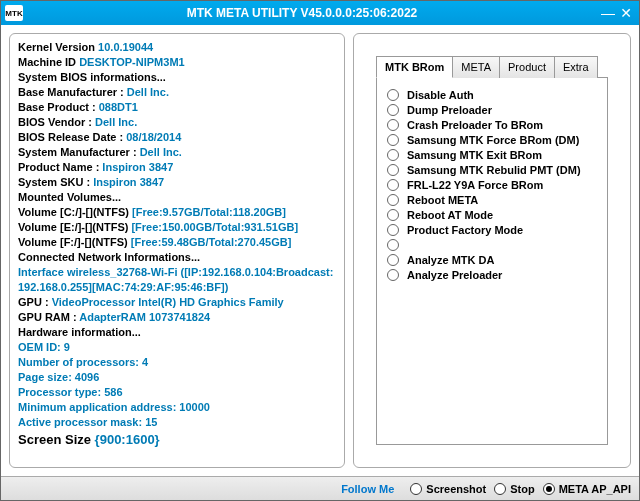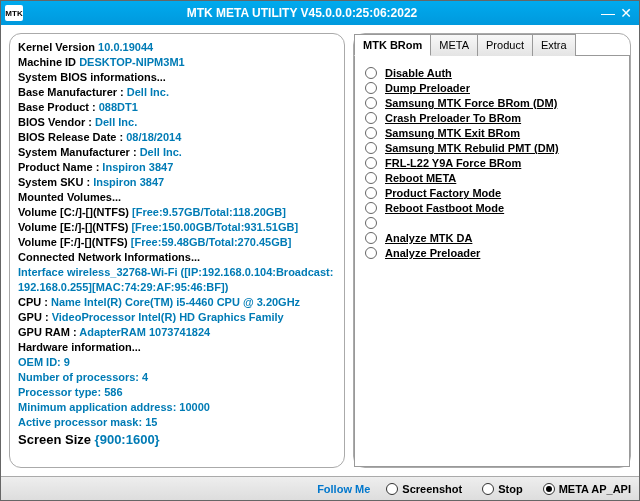--- a/index.html
+++ b/index.html
@@ -38,38 +38,38 @@
     color:#fff; font-size:14px; cursor:pointer;
   }
   .content {
     display: flex;
     padding: 8px;
     gap: 8px;
     height: calc(100% - 24px - 24px);
   }
   .panel {
     border: 1px solid #aaa;
-    border-radius: 12px;
+    border-radius: 6px;
     background: #fff;
     position: relative;
   }
   .left {
     width: 336px;
     padding: 6px 8px 6px 8px;
     overflow-y: auto;
     font-size: 11px;
     line-height: 15px;
   }
   .left .row { white-space: nowrap; }
   .left .lbl { color:#000; font-weight:bold; }
   .left .val { color:#007bb5; font-weight:bold; }
   .left .screen { color:#000; font-weight:bold; font-size:13px; margin-top:2px;}
   .right {
     flex: 1;
-    padding: 0;
+    padding: 22px;
     display:flex;
     flex-direction:column;
   }
   .tabs { display:flex; }
   .tab {
     padding: 4px 8px;
     border: 1px solid #999;
     background: linear-gradient(#f8f8f8,#e4e4e4);
     font-size: 11px;
     cursor:pointer;
@@ -90,21 +90,20 @@
     margin-top:-1px;
     background:#fff;
     overflow-y:auto;
   }
   .radio-row {
     display:flex; align-items:center;
     margin: 3px 0;
     font-weight:bold;
     font-size:11px;
     cursor:pointer;
-    text-decoration:underline;
   }
   .radio-row .dot {
     width:12px;height:12px;border:1px solid #666;border-radius:50%;
     margin-right:8px; display:inline-block; background:#fff;
     position:relative;
   }
   .footer {
     height:24px;
     background:linear-gradient(#eee,#ddd);
     border-top:1px solid #aaa;
@@ -148,26 +147,26 @@
       <div class="row"><span class="lbl">System Manufacturer : </span><span class="val">Dell Inc.</span></div>
       <div class="row"><span class="lbl">Product Name : </span><span class="val">Inspiron 3847</span></div>
       <div class="row"><span class="lbl">System SKU : </span><span class="val">Inspiron 3847</span></div>
       <div class="row"><span class="lbl">Mounted Volumes...</span><span class="val"></span></div>
       <div class="row"><span class="lbl">Volume [C:/]-[](NTFS) </span><span class="val">[Free:9.57GB/Total:118.20GB]</span></div>
       <div class="row"><span class="lbl">Volume [E:/]-[](NTFS) </span><span class="val">[Free:150.00GB/Total:931.51GB]</span></div>
       <div class="row"><span class="lbl">Volume [F:/]-[](NTFS) </span><span class="val">[Free:59.48GB/Total:270.45GB]</span></div>
       <div class="row"><span class="lbl">Connected Network Informations...</span><span class="val"></span></div>
       <div class="row"><span class="lbl"></span><span class="val">Interface wireless_32768-Wi-Fi ([IP:192.168.0.104:Broadcast:</span></div>
       <div class="row"><span class="lbl"></span><span class="val">192.168.0.255][MAC:74:29:AF:95:46:BF])</span></div>
-      <div class="row"><span class="lbl">CPU   : </span><span class="val">Name Intel(R) Core(TM) i5-4460 CPU @ 3.20GHz</span></div>
       <div class="row"><span class="lbl">GPU  : </span><span class="val">VideoProcessor Intel(R) HD Graphics Family</span></div>
       <div class="row"><span class="lbl">GPU RAM  : </span><span class="val">AdapterRAM 1073741824</span></div>
       <div class="row"><span class="lbl">Hardware information...</span><span class="val"></span></div>
       <div class="row"><span class="lbl"></span><span class="val">OEM ID: 9</span></div>
       <div class="row"><span class="lbl"></span><span class="val">Number of processors: 4</span></div>
+      <div class="row"><span class="lbl"></span><span class="val">Page size: 4096</span></div>
       <div class="row"><span class="lbl"></span><span class="val">Processor type: 586</span></div>
       <div class="row"><span class="lbl"></span><span class="val">Minimum application address: 10000</span></div>
       <div class="row"><span class="lbl"></span><span class="val">Active processor mask: 15</span></div>
       <div class="screen"><span>Screen Size </span><span style="color: rgb(0, 123, 181);">{900:1600}</span></div>
     </div>
 
   <div class="panel right">
     <div class="tabs" id="tabs">
         <div class="tab active">MTK BRom</div>
         <div class="tab">META</div>
@@ -178,68 +177,68 @@
         <div class="radio-row">
           <span class="dot"></span>
           <span>Disable Auth</span>
         </div>
         <div class="radio-row">
           <span class="dot"></span>
           <span>Dump Preloader</span>
         </div>
         <div class="radio-row">
           <span class="dot"></span>
+          <span>Crash Preloader To BRom</span>
+        </div>
+        <div class="radio-row">
+          <span class="dot"></span>
           <span>Samsung MTK Force BRom (DM)</span>
         </div>
         <div class="radio-row">
           <span class="dot"></span>
-          <span>Crash Preloader To BRom</span>
-        </div>
-        <div class="radio-row">
-          <span class="dot"></span>
           <span>Samsung MTK Exit BRom</span>
         </div>
         <div class="radio-row">
           <span class="dot"></span>
           <span>Samsung MTK Rebulid PMT (DM)</span>
         </div>
         <div class="radio-row">
           <span class="dot"></span>
           <span>FRL-L22 Y9A Force BRom</span>
         </div>
         <div class="radio-row">
           <span class="dot"></span>
           <span>Reboot META</span>
         </div>
         <div class="radio-row">
           <span class="dot"></span>
+          <span>Reboot AT Mode</span>
+        </div>
+        <div class="radio-row">
+          <span class="dot"></span>
           <span>Product Factory Mode</span>
-        </div>
-        <div class="radio-row">
-          <span class="dot"></span>
-          <span>Reboot Fastboot Mode</span>
         </div>
         <div class="radio-row">
           <span class="dot"></span>
         </div>
         <div class="radio-row">
           <span class="dot"></span>
           <span>Analyze MTK DA</span>
         </div>
         <div class="radio-row">
           <span class="dot"></span>
           <span>Analyze Preloader</span>
         </div>
       </div>
   </div>
 </div>
 
 <div class="footer">
   <span class="follow">Follow Me</span>
-  <span id="footer-opts" style="display: flex; gap: 20px;">
+  <span id="footer-opts" style="display: flex; gap: 8px;">
       <span class="opt">
         <span class="dot"></span>
         <span>Screenshot</span>
       </span>
       <span class="opt">
         <span class="dot"></span>
         <span>Stop</span>
       </span>
       <span class="opt sel">
         <span class="dot"></span>

